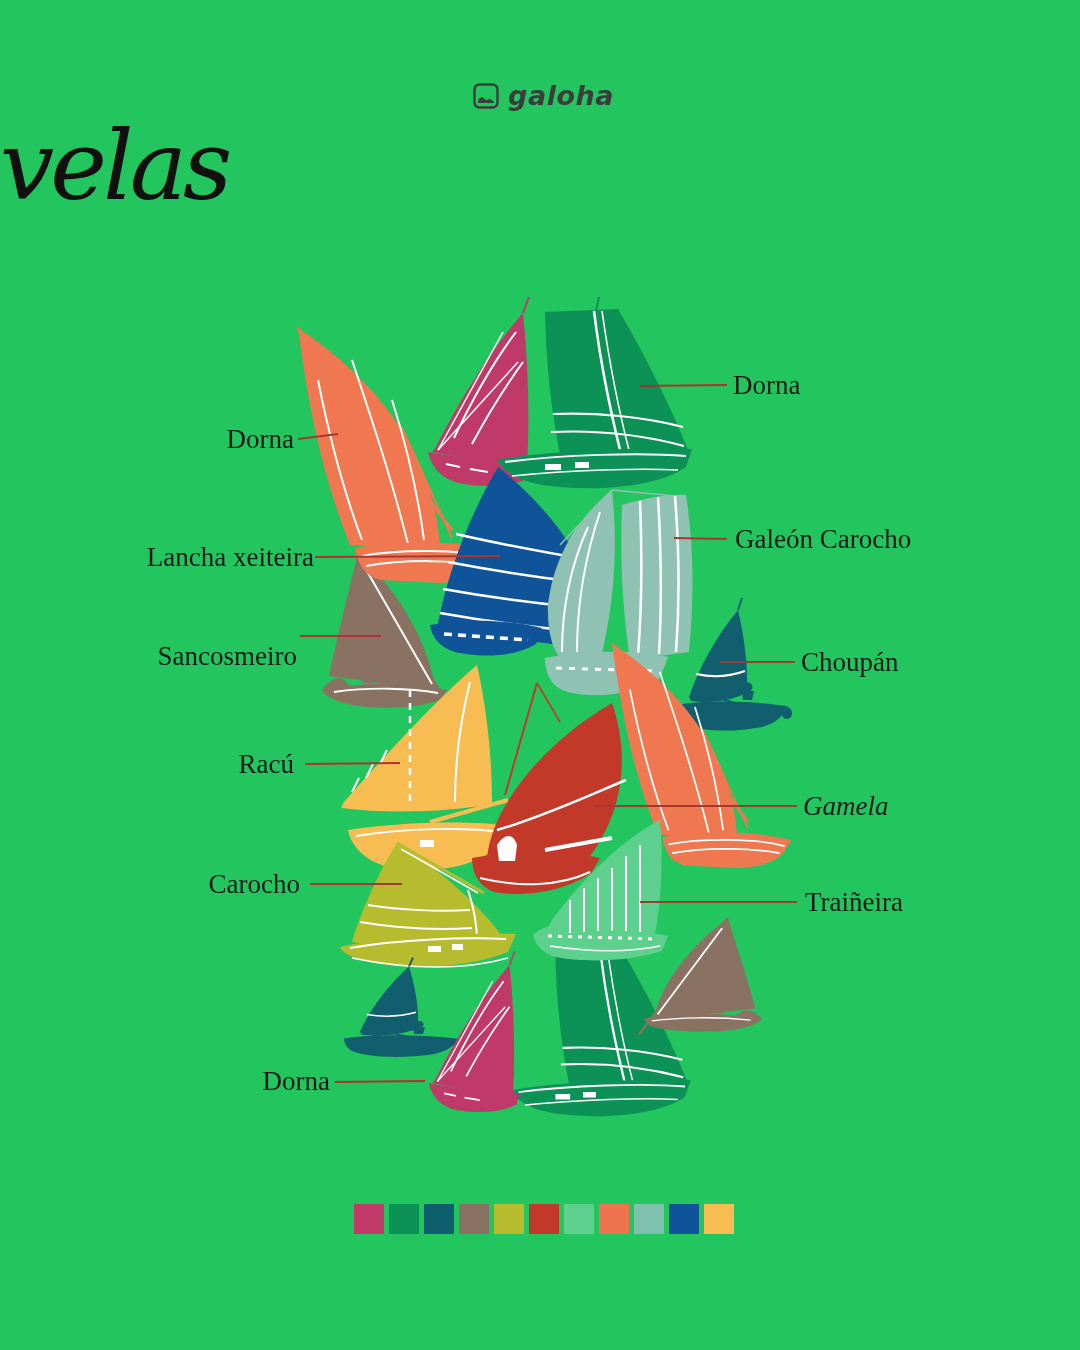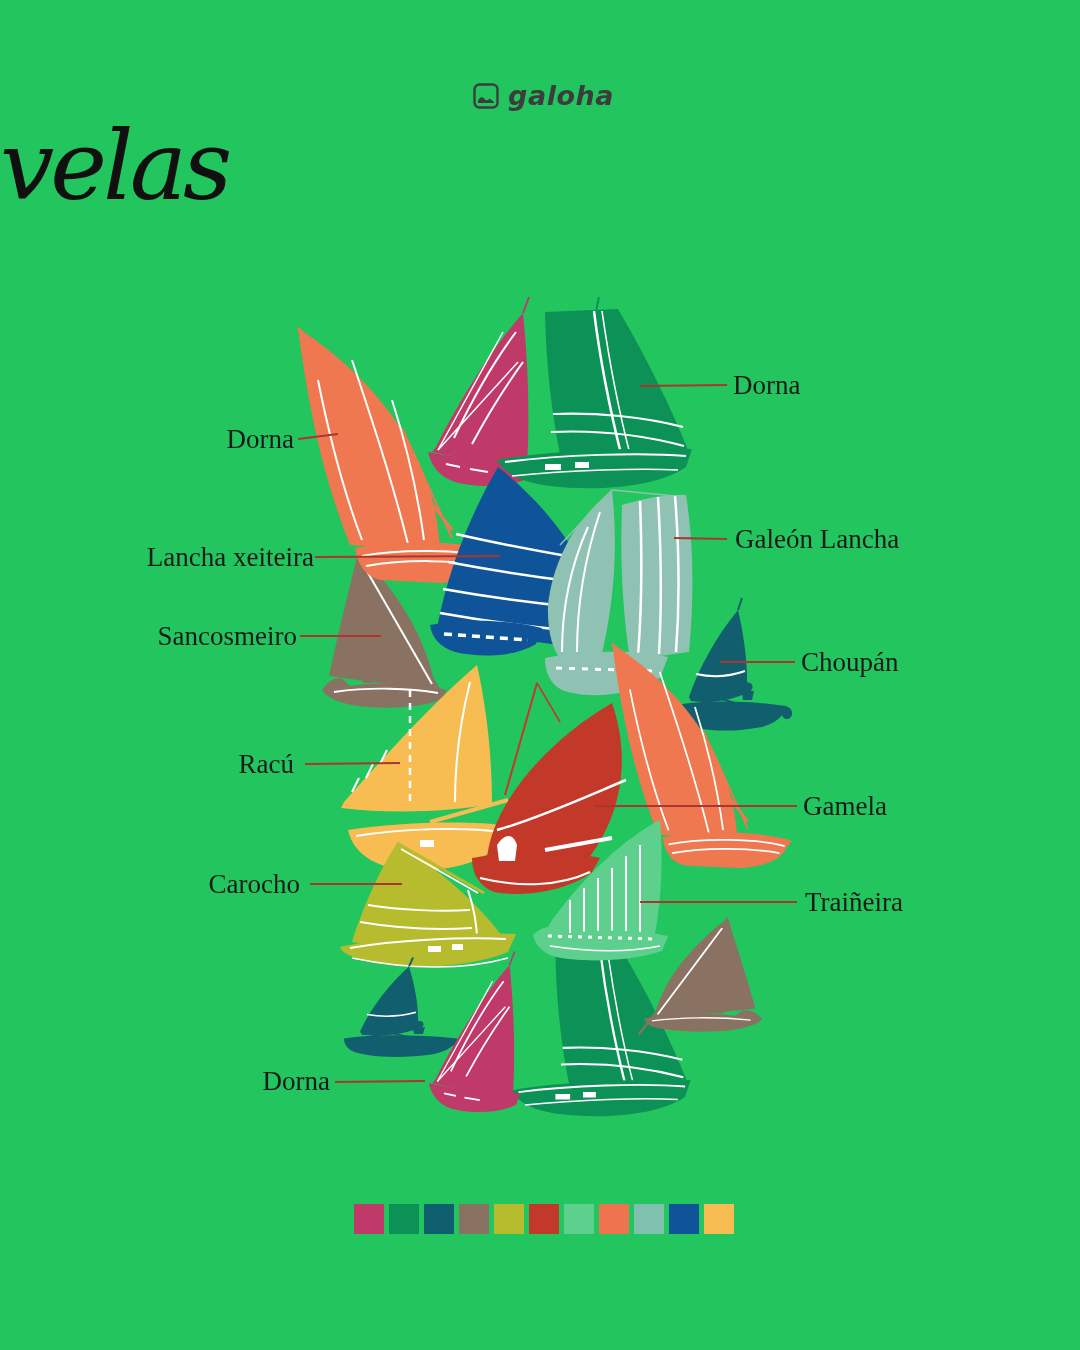--- a/index.html
+++ b/index.html
@@ -24,28 +24,28 @@
     position:absolute; top:118px; left:0; right:0; text-align:left;
     font-family:"DejaVu Serif", serif; font-style:italic;
     font-size:96px; line-height:1; color:#101010; letter-spacing:-4px;
   }
   .lbl {
     position:absolute; font-size:27px; line-height:30px; color:#1b1b1b;
     white-space:nowrap;
   }
   #lbl-buceta      { right:793px; top:424px; }
   #lbl-lancha      { right:773px; top:542px; }
-  #lbl-sancosmeiro { right:790px; top:621px; }
+  #lbl-sancosmeiro { right:790px; top:641px; }
   #lbl-racu        { right:793px; top:749px; }
   #lbl-carocho     { right:787px; top:869px;font-family:Liberation Serif, serif; }
   #lbl-bote        { right:757px; top:1066px; }
   #lbl-dorna       { left:733px;  top:370px; }
   #lbl-galeon      { left:735px;  top:524px; }
   #lbl-choupan     { left:801px;  top:647px; }
-  #lbl-gamela      { left:803px;  top:791px; }
+  #lbl-gamela      { left:803px;  top:791px;font-style:italic; }
   #lbl-traineira   { left:805px;  top:887px; }
 
   .palette {
     position:absolute; top:1204px; left:0; right:0;
     display:flex; justify-content:center; gap:5px;
   }
   .sw { width:30px; height:30px; }
 </style>
 </head>
 <body>
@@ -210,21 +210,21 @@
       <line class="lead" x1="594" y1="806" x2="797" y2="806" stroke="#ab3530"></line>
       <line class="lead" x1="310" y1="884" x2="402" y2="884" stroke="#ab3530"></line>
       <line class="lead" x1="640" y1="902" x2="797" y2="902" stroke="#ab3530"></line>
       <line class="lead" x1="335" y1="1082" x2="425" y2="1081" stroke="#ab3530"></line>
     </g>
   </svg>
 
   <div class="lbl" id="lbl-buceta">Dorna</div>
   <div class="lbl" id="lbl-dorna">Dorna</div>
   <div class="lbl" id="lbl-lancha">Lancha xeiteira</div>
-  <div class="lbl" id="lbl-galeon">Galeón Lancha</div>
+  <div class="lbl" id="lbl-galeon">Galeón Carocho</div>
   <div class="lbl" id="lbl-sancosmeiro">Sancosmeiro</div>
   <div class="lbl" id="lbl-choupan">Choupán</div>
   <div class="lbl" id="lbl-racu">Racú</div>
   <div class="lbl" id="lbl-gamela">Gamela</div>
   <div class="lbl" id="lbl-carocho">Carocho</div>
   <div class="lbl" id="lbl-traineira">Traiñeira</div>
   <div class="lbl" id="lbl-bote">Dorna</div>
 
   <div class="palette">
     <span class="sw" style="background: rgb(191, 58, 104);"></span>

